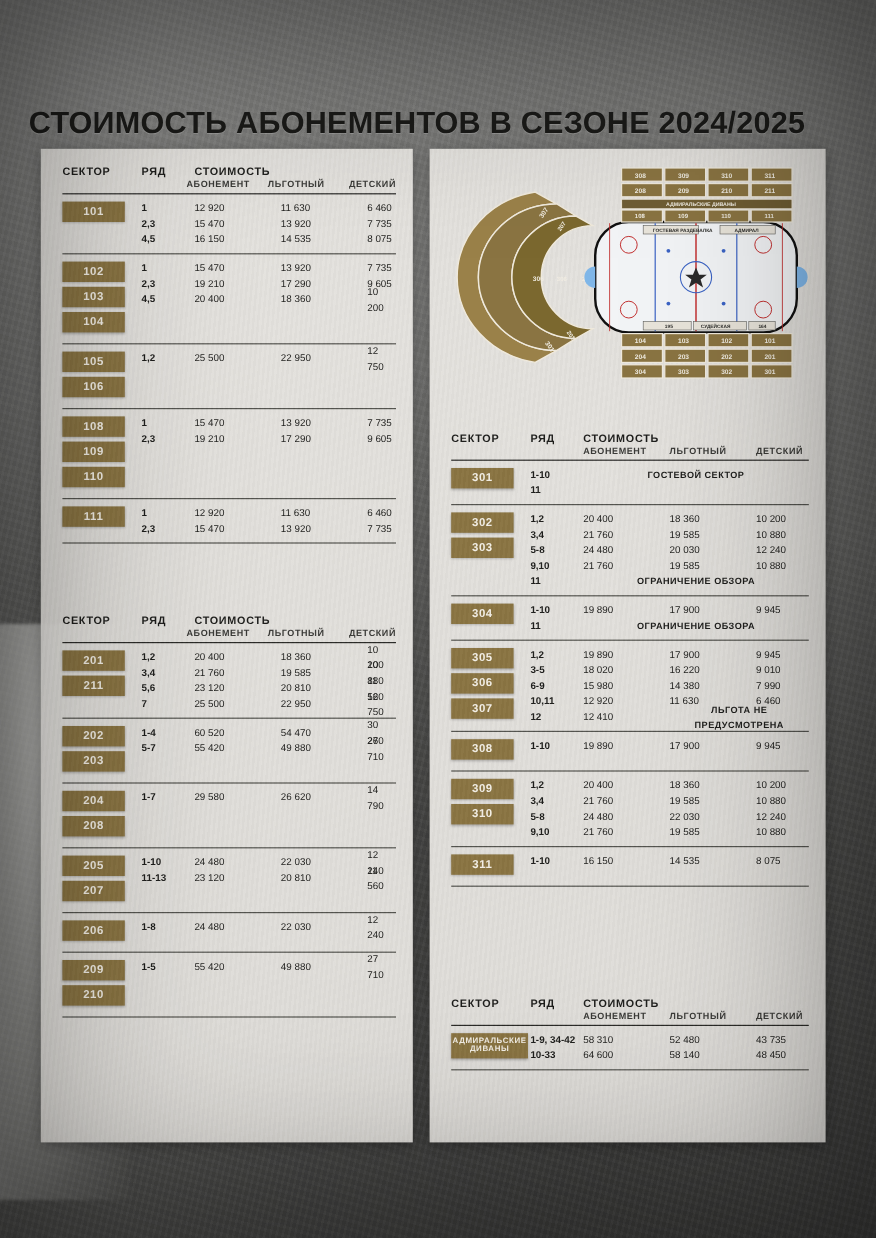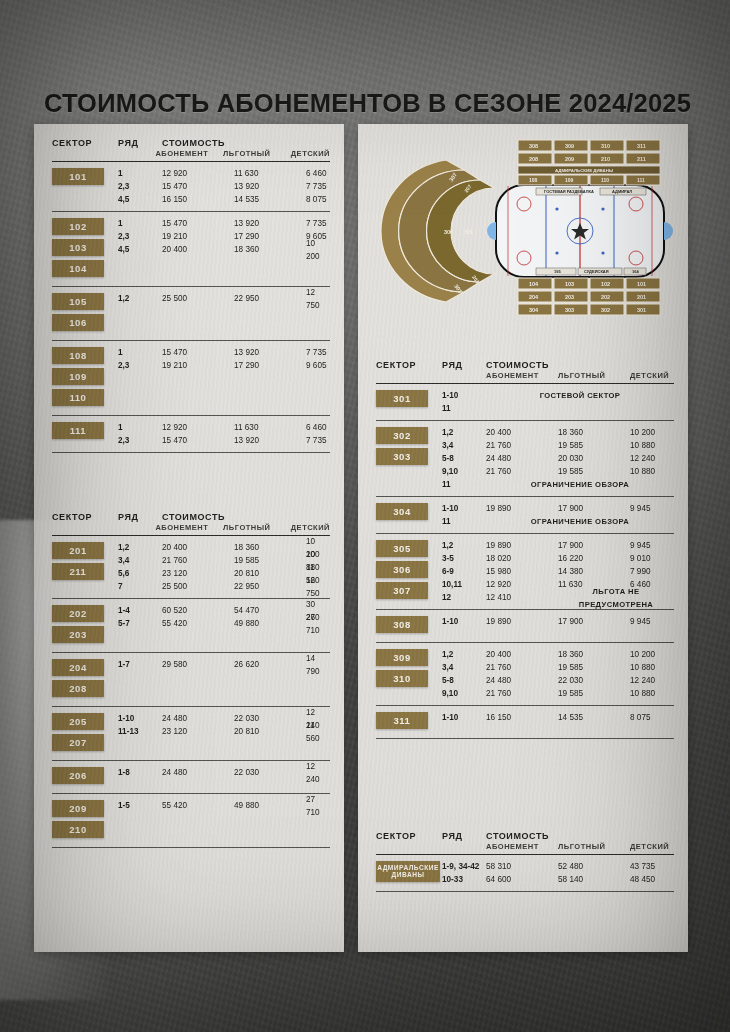--- a/index.html
+++ b/index.html
@@ -47,21 +47,21 @@
   }
   .vignette {
     position: absolute;
     inset: 0;
     box-shadow: inset 0 0 180px rgba(0,0,0,0.55);
     pointer-events: none;
   }
 
   .page-title {
     position: absolute;
-    left: 44px;
+    left: 24px;
     top: 72px;
     font-size: 25.5px;
     font-weight: bold;
     letter-spacing: 0.2px;
     color: #1a1a18;
     text-shadow: 0 1px 0 rgba(255,255,255,0.18);
     font-family: "Liberation Sans", sans-serif;
   }
 
   .panel {

